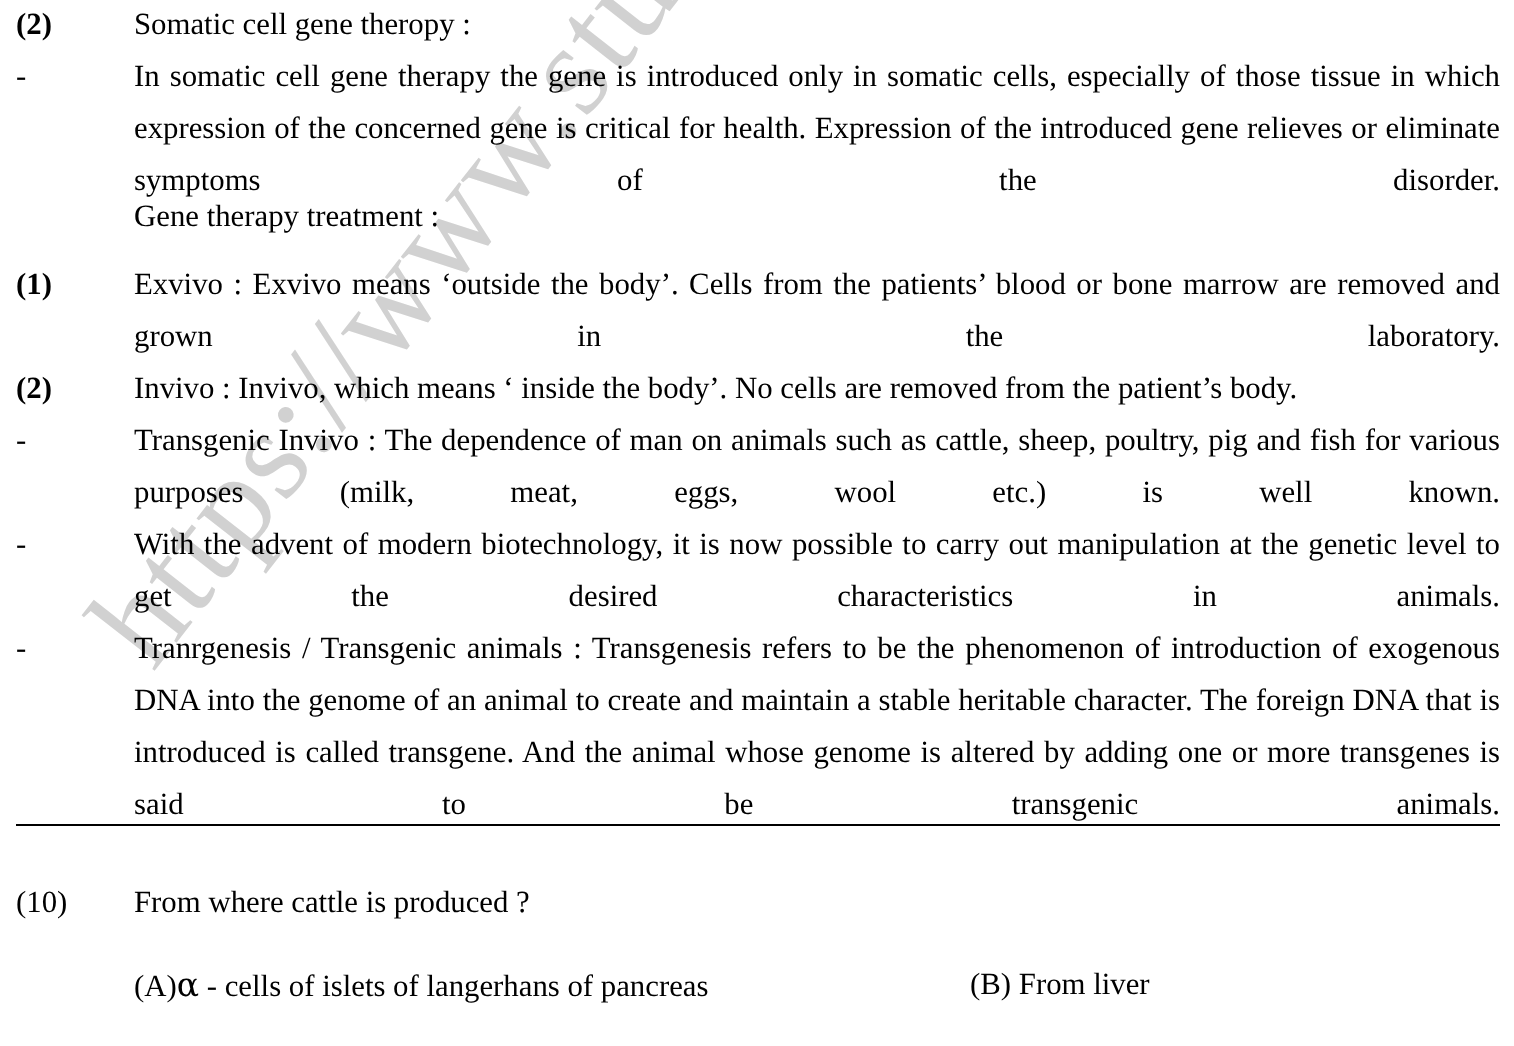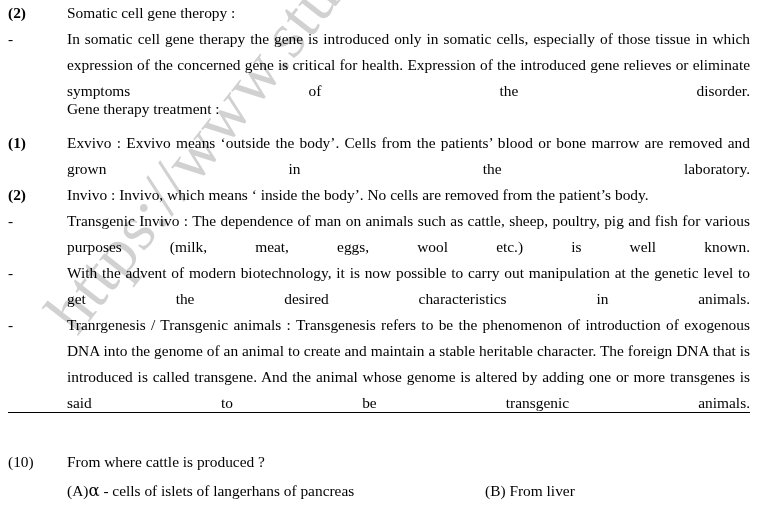--- a/index.html
+++ b/index.html
@@ -107,39 +107,40 @@
     height: 0;
     margin: 0;
     border: none;
     border-top: 1.6px solid #000;
   }
 
   
   #mcq {
     position: absolute;
     left: 8px;
-    top: 447px;
+    top: 437px;
     width: 742px;
     font-size: 15.4px;
     line-height: 29px;
   }
   #mcq .q-line {
     position: relative;
     padding-left: 59px;
   }
   #mcq .q-marker {
     position: absolute;
     left: 0;
     top: 0;
     width: 52px;
   }
   #mcq .opt-row {
     position: relative;
     padding-left: 59px;
     display: block;
+    margin-top: 12px;
   }
   #mcq .opt-left {
     display: inline-block;
     width: 418px;
     vertical-align: top;
   }
   #mcq .opt-right {
     display: inline-block;
     vertical-align: top;
   }

